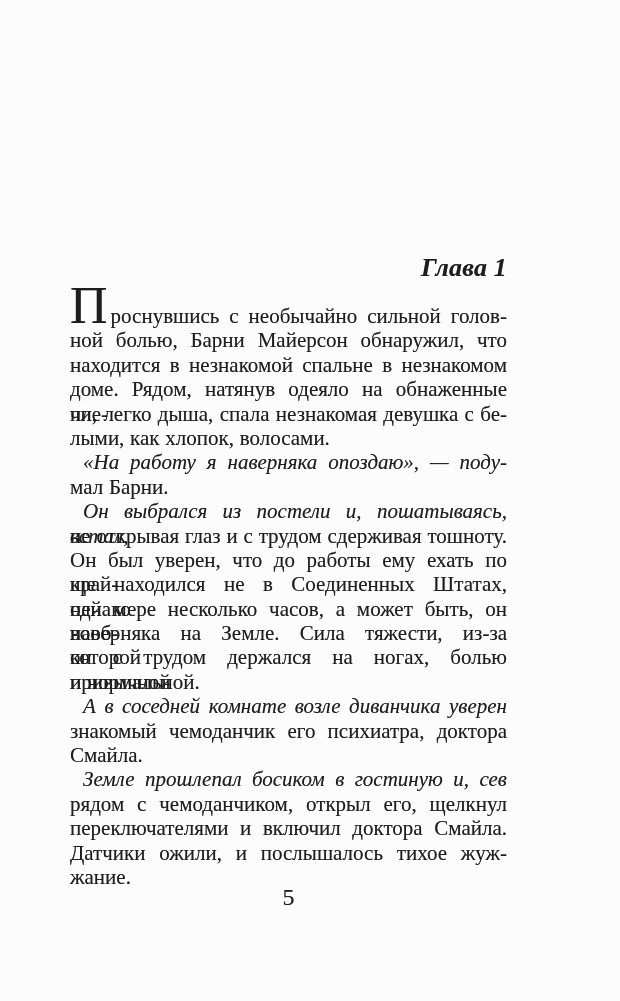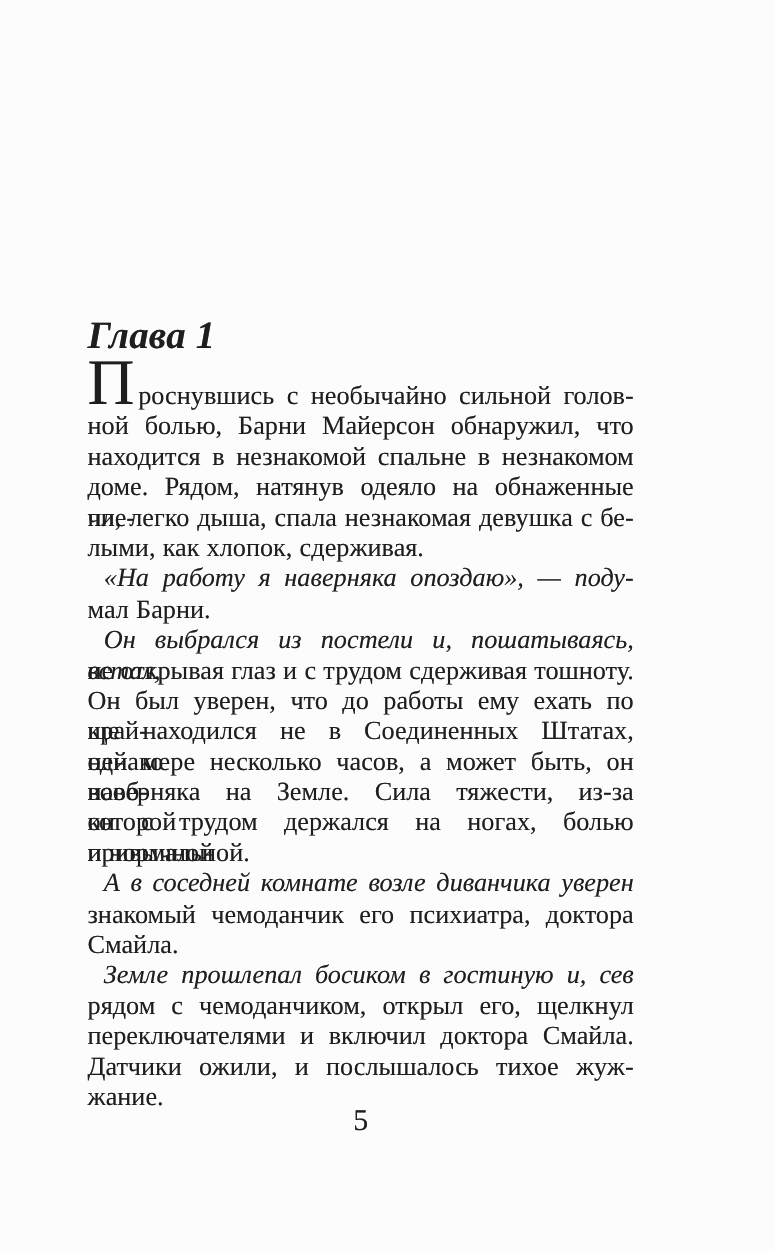--- a/index.html
+++ b/index.html
@@ -17,22 +17,22 @@
   }
   .page {
     position: absolute;
     inset: 0;
   }
   .chapter-heading {
     position: absolute;
     top: 253px;
     left: 70px;
     width: 437px;
-    text-align: left;
-    font-size: 31px;
+    text-align: right;
+    font-size: 26px;
     font-weight: bold;
     font-style: italic;
     line-height: 30px;
     letter-spacing: 0.2px;
     text-shadow: 0 0 0.5px rgba(30,30,30,0.55);
   }
   .text-block {
     position: absolute;
     top: 304px;
     left: 70px;
@@ -74,21 +74,21 @@
 
 <div class="page">
   <div class="chapter-heading">Глава 1</div>
 
   <div class="text-block" id="text-block">
       <div class="line"><span class="initial">П</span>роснувшись с необычайно сильной голов-</div>
       <div class="line">ной болью, Барни Майерсон обнаружил, что</div>
       <div class="line">находится в незнакомой спальне в незнакомом</div>
       <div class="line">доме. Рядом, натянув одеяло на обнаженные пле-</div>
       <div class="line">чи, легко дыша, спала незнакомая девушка с бе-</div>
-      <div class="line last">лыми, как хлопок, сдерживая.</div>
+      <div class="line last">лыми, как хлопок, волосами.</div>
       <div class="line indent">«На работу я наверняка опоздаю», — поду-</div>
       <div class="line last">мал Барни.</div>
       <div class="line indent">Он выбрался из постели и, пошатываясь, встал,</div>
       <div class="line">не открывая глаз и с трудом сдерживая тошноту.</div>
       <div class="line">Он был уверен, что до работы ему ехать по край-</div>
       <div class="line">ще находился не в Соединенных Штатах, однако</div>
       <div class="line">ней мере несколько часов, а может быть, он вооб-</div>
       <div class="line">наверняка на Земле. Сила тяжести, из-за которой</div>
       <div class="line">он с трудом держался на ногах, болью привычной</div>
       <div class="line last">и нормальной.</div>

